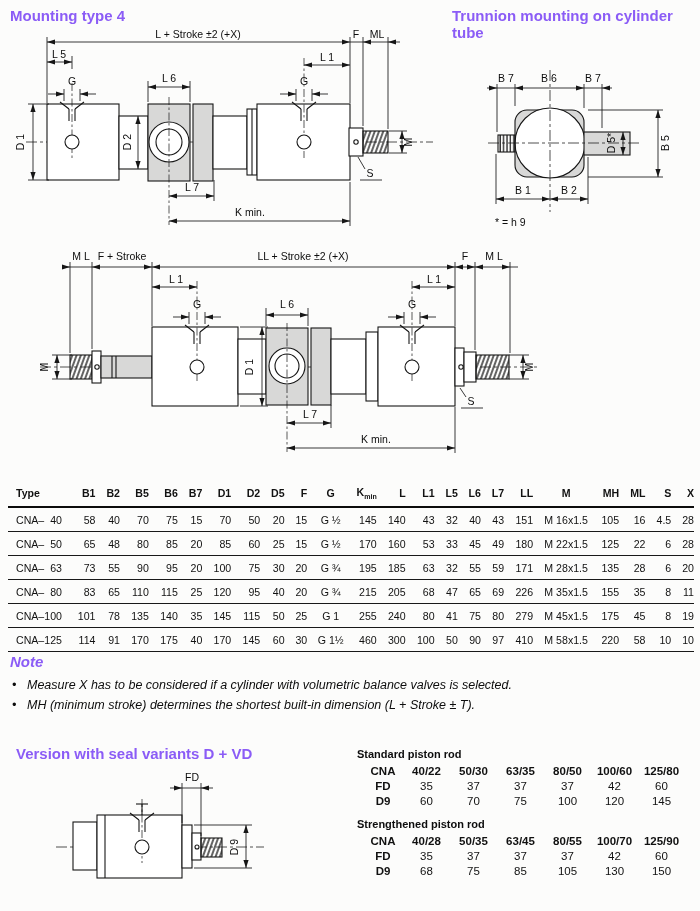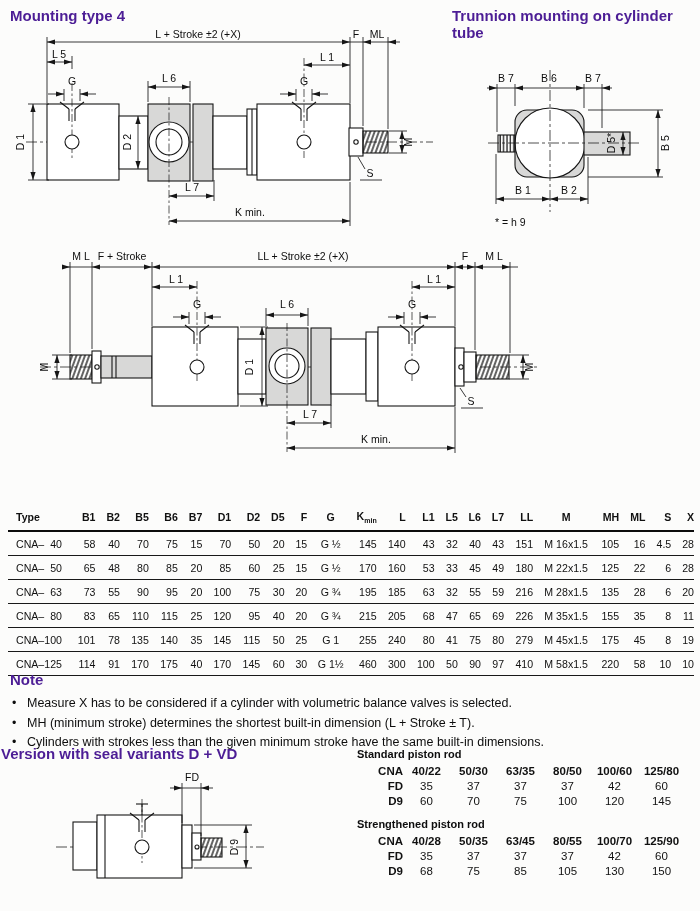--- a/index.html
+++ b/index.html
@@ -1,21 +1,21 @@
 <!DOCTYPE html>
 <html><head>
 <meta charset="utf-8">
 <style>
   html,body{margin:0;padding:0;}
   body{
     width:700px;height:911px;position:relative;background:#fcfcfb;
     font-family:"Liberation Sans",sans-serif;color:#111;overflow:hidden;
   }
   .abs{position:absolute;}
-  h2.sec-title{margin:0;font-size:15px;font-weight:bold;color:#4c1d95;letter-spacing:0;}
+  h2.sec-title{margin:0;font-size:15px;font-weight:bold;color:#8b5cf6;letter-spacing:0;}
   
   svg{display:block;}
   .ol{fill:#ffffff;stroke:#161616;stroke-width:1.1;}
   .og{fill:#d8d8d7;stroke:#161616;stroke-width:1.1;}
   .ln{stroke:#161616;stroke-width:1.1;fill:none;}
   .dim{stroke:#161616;stroke-width:0.85;fill:none;}
   .cl{stroke:#161616;stroke-width:0.75;fill:none;stroke-dasharray:11 3 3 3;}
   .pd{stroke:#161616;stroke-width:0.7;fill:none;stroke-dasharray:8 2.5 2.5 2.5;}
   .ar{fill:#161616;stroke:none;}
   text.dl{font-size:10.5px;fill:#0d0d0d;font-family:"Liberation Sans",sans-serif;}
@@ -31,21 +31,21 @@
   table.dims th:nth-child(11),table.dims td:nth-child(11){text-align:center;}
   table.dims th:nth-child(19),table.dims td:nth-child(19){text-align:center;}
   table.dims sub{font-size:7px;}
   
   .note-list{margin:6px 0 0 0;padding:0;list-style:none;font-size:12.5px;line-height:19.5px;color:#0d0d0d;}
   .note-list li{padding-left:17px;position:relative;}
   .note-list li::before{content:"•";position:absolute;left:2px;}
   
   .rod-title{margin:0;font-size:11px;font-weight:bold;color:#0d0d0d;}
   table.rod{border-collapse:collapse;font-size:11.5px;margin:3px 0 10px 6px;}
-  table.rod th{font-weight:bold;text-align:right;width:40px;padding:1.5px 0;}
+  table.rod th{font-weight:bold;text-align:center;width:40px;padding:1.5px 0;}
   table.rod td{width:47px;text-align:center;padding:1.5px 0;}
   table.rod tr.hdr td{font-weight:bold;margin-top:25px;}
 </style>
 </head>
 <body>
 
 <h2 class="sec-title abs" style="left:10px;top:7px;">Mounting type 4</h2>
 <h2 class="sec-title abs" style="left:452px;top:7px;">Trunnion mounting on cylinder tube</h2>
 
 <svg class="abs" style="left:8px;top:25px;" width="440" height="212" viewBox="0 0 440 212">
@@ -332,21 +332,21 @@
   <text class="dl" x="471" y="158" text-anchor="middle">S</text>
   <text class="dl" x="310" y="171" text-anchor="middle">L 7</text>
   <text class="dl" x="376" y="196" text-anchor="middle">K min.</text>
   <defs>
     <pattern id="h3" width="4" height="4" patternUnits="userSpaceOnUse" patternTransform="rotate(20)">
       <line x1="1" y1="0" x2="1" y2="4" stroke="#222" stroke-width="1.4"></line>
     </pattern>
   </defs>
 </svg>
 
-<table class="dims abs" style="left:8px;top:507px;">
+<table class="dims abs" style="left:8px;top:483px;">
   <thead>
     <tr id="dims-head">
         <th>Type</th>
         <th>B1</th>
         <th>B2</th>
         <th>B5</th>
         <th>B6</th>
         <th>B7</th>
         <th>D1</th>
         <th>D2</th>
@@ -429,21 +429,21 @@
         <td>75</td>
         <td>30</td>
         <td>20</td>
         <td>G ¾</td>
         <td>195</td>
         <td>185</td>
         <td>63</td>
         <td>32</td>
         <td>55</td>
         <td>59</td>
-        <td>216</td>
+        <td>171</td>
         <td>M 28x1.5</td>
         <td>135</td>
         <td>28</td>
         <td>6</td>
         <td>20</td>
       </tr>
       <tr>
         <td>CNA–  80</td>
         <td>83</td>
         <td>65</td>
@@ -514,30 +514,29 @@
         <td>410</td>
         <td>M 58x1.5</td>
         <td>220</td>
         <td>58</td>
         <td>10</td>
         <td>10</td>
       </tr>
     </tbody>
 </table>
 
-<div class="abs" style="left:10px;top:671px;width:640px;">
+<div class="abs" style="left:10px;top:653px;width:640px;font-style:italic;">
   <h2 class="sec-title">Note</h2>
   <ul class="note-list">
     <li>Measure X has to be considered if a cylinder with volumetric balance valves is selected.</li>
     <li>MH (minimum stroke) determines the shortest built-in dimension (L + Stroke ± T).</li>
-    <li>Cylinders with strokes less than the given minimum stroke have the same built-in dimensions.</li>
   </ul>
 </div>
 
-<h2 class="sec-title abs" style="left:1px;top:745px;">Version with seal variants D + VD</h2>
+<h2 class="sec-title abs" style="left:16px;top:745px;">Version with seal variants D + VD</h2>
 
 <svg class="abs" style="left:6px;top:763px;" width="280" height="145" viewBox="0 0 280 145">
   <line class="cl" x1="50" y1="84" x2="258" y2="84"></line>
   <g>
     <rect class="ol" x="67" y="59" width="24" height="48"></rect>
     <rect class="ol" x="91" y="52" width="85" height="63"></rect>
     <line class="ln" x1="99" y1="52" x2="99" y2="115"></line>
     <rect class="ol" x="176" y="62" width="10" height="43"></rect>
     <rect class="ol" x="186" y="70" width="9" height="27"></rect>
     <rect x="195" y="75" width="21" height="19" fill="url(#h4)" stroke="#161616" stroke-width="1.1"></rect>

